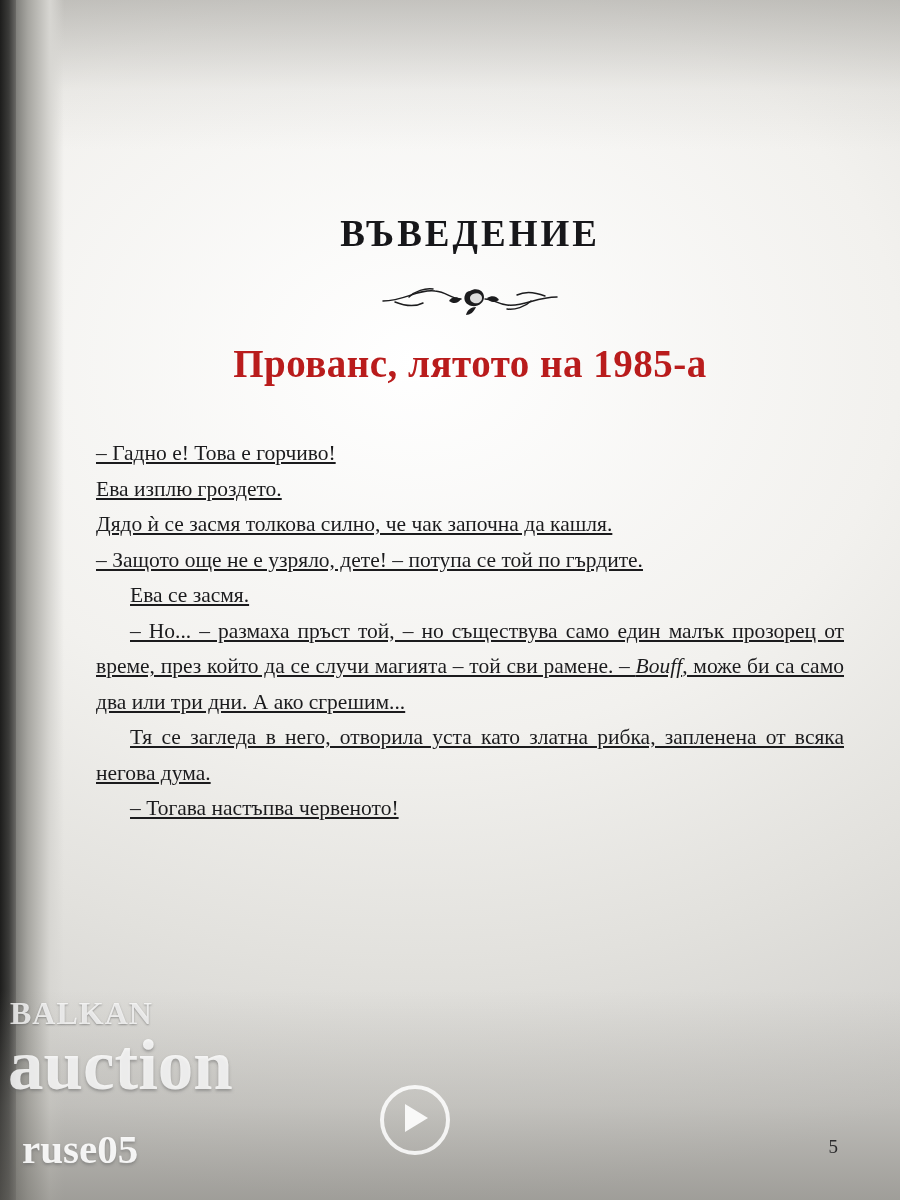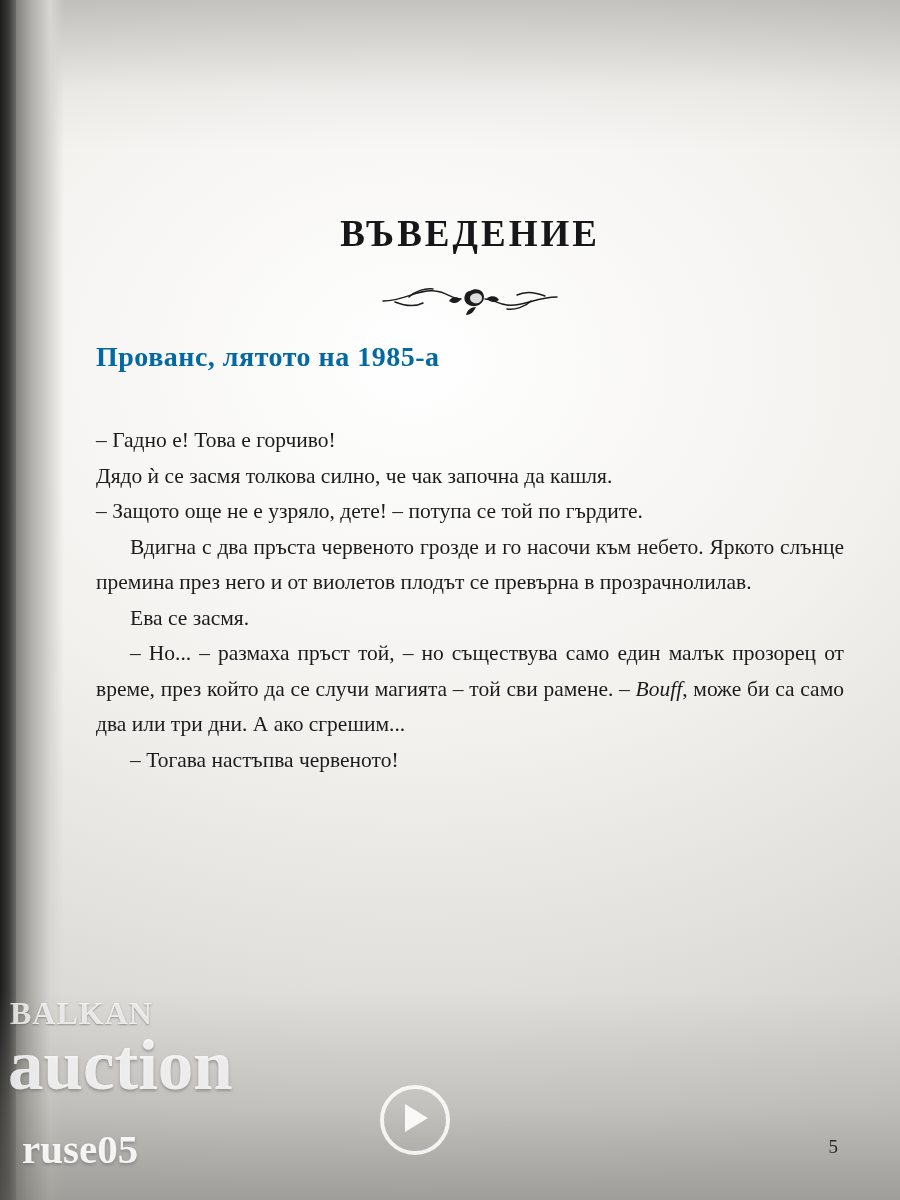--- a/index.html
+++ b/index.html
@@ -75,34 +75,35 @@
 
   #ornament {
     margin: 18px auto 0 auto;
     width: 190px;
     height: 46px;
     display: block;
   }
 
   h2#section-title {
     margin: 22px 0 0 0;
-    text-align: left;
-    font-size: 28px;
-    font-weight: 700;
-    color: #0369a1;
+    text-align: center;
+    font-size: 39px;
+    font-weight: 700;
+    color: #b91c1c;
     letter-spacing: 0.5px;
   }
 
   #body-text {
     margin-top: 50px;
     font-size: 21.5px;
     line-height: 35.5px;
     color: #1b1b1d;
     text-align: justify;
     text-justify: inter-word;
+    text-decoration: underline;
   }
   #body-text p {
     margin: 0;
     text-indent: 34px;
   }
   #body-text p.no-indent { text-indent: 0; }
   .ital { font-style: italic; }
 
   #page-number {
     position: absolute;
@@ -194,25 +195,26 @@
       </g>
       <g fill="#ffffff">
         <path d="M98 21 c 4 -2 9 0 9 4 c 0 4 -4 6 -8 5 c -3 -1 -4 -3 -4 -5 c 0 -2 1 -3 3 -4 z" opacity="0.85"></path>
       </g>
     </svg>
 
     <h2 id="section-title">Прованс, лятото на 1985-а</h2>
 
     <div id="body-text">
       <p class="no-indent">– Гадно е! Това е горчиво!</p>
+      <p class="no-indent">Ева изплю гроздето.</p>
       <p class="no-indent">Дядо ѝ се засмя толкова силно, че чак започна да кашля.</p>
       <p class="no-indent">– Защото още не е узряло, дете! – потупа се той по гърдите.</p>
-      <p>Вдигна с два пръста червеното грозде и го насочи към небето. Яркото слънце премина през него и от виолетов плодът се превърна в прозрачнолилав.</p>
       <p>Ева се засмя.</p>
       <p><span>– Но... – размаха пръст той, – но съществува само един малък прозорец от време, през който да се случи магията – той сви рамене. – </span><span class="ital">Bouff</span><span>, може би са само два или три дни. А ако сгрешим...</span></p>
+      <p>Тя се загледа в него, отворила уста като златна рибка, запленена от всяка негова дума.</p>
       <p>– Тогава настъпва червеното!</p>
     </div>
   </div>
 
   <div id="bottom-shade"></div>
 
   <div id="page-number">5</div>
 
   <div class="wm" id="wm-balkan">BALKAN</div>
   <div class="wm" id="wm-auction">auction</div>

